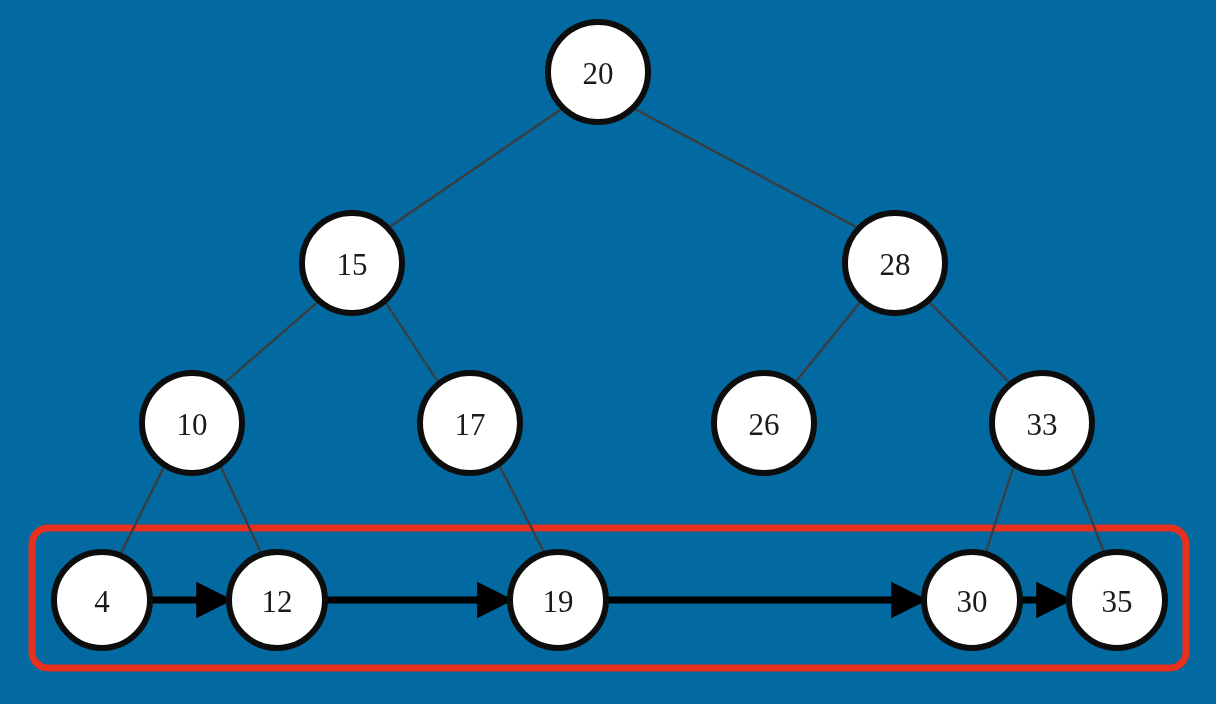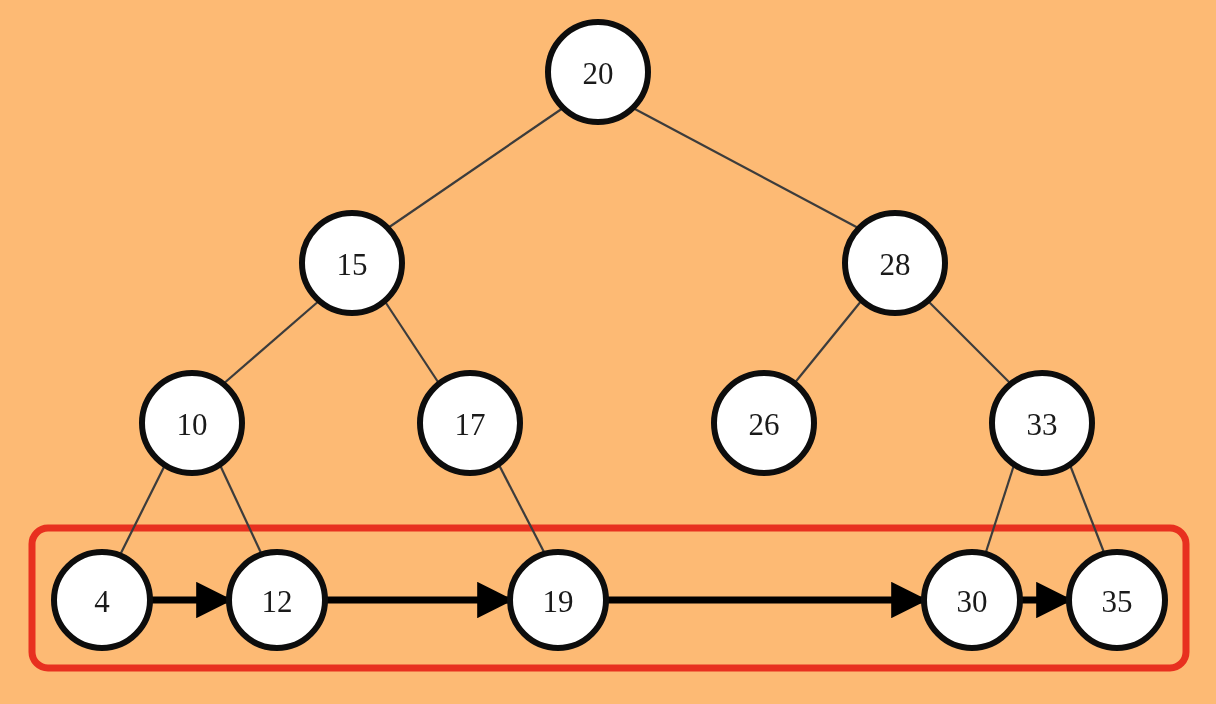--- a/index.html
+++ b/index.html
@@ -8,21 +8,21 @@
     padding: 0;
     background: #ffffff;
   }
   body {
     font-family: "Liberation Serif", "DejaVu Serif", serif;
   }
   #canvas {
     position: relative;
     width: 1216px;
     height: 704px;
-    background: #fdba74;
+    background: #0369a1;
     overflow: hidden;
   }
   #diagram-svg {
     position: absolute;
     left: 0;
     top: 0;
     width: 1216px;
     height: 704px;
   }
   .node-circle {

